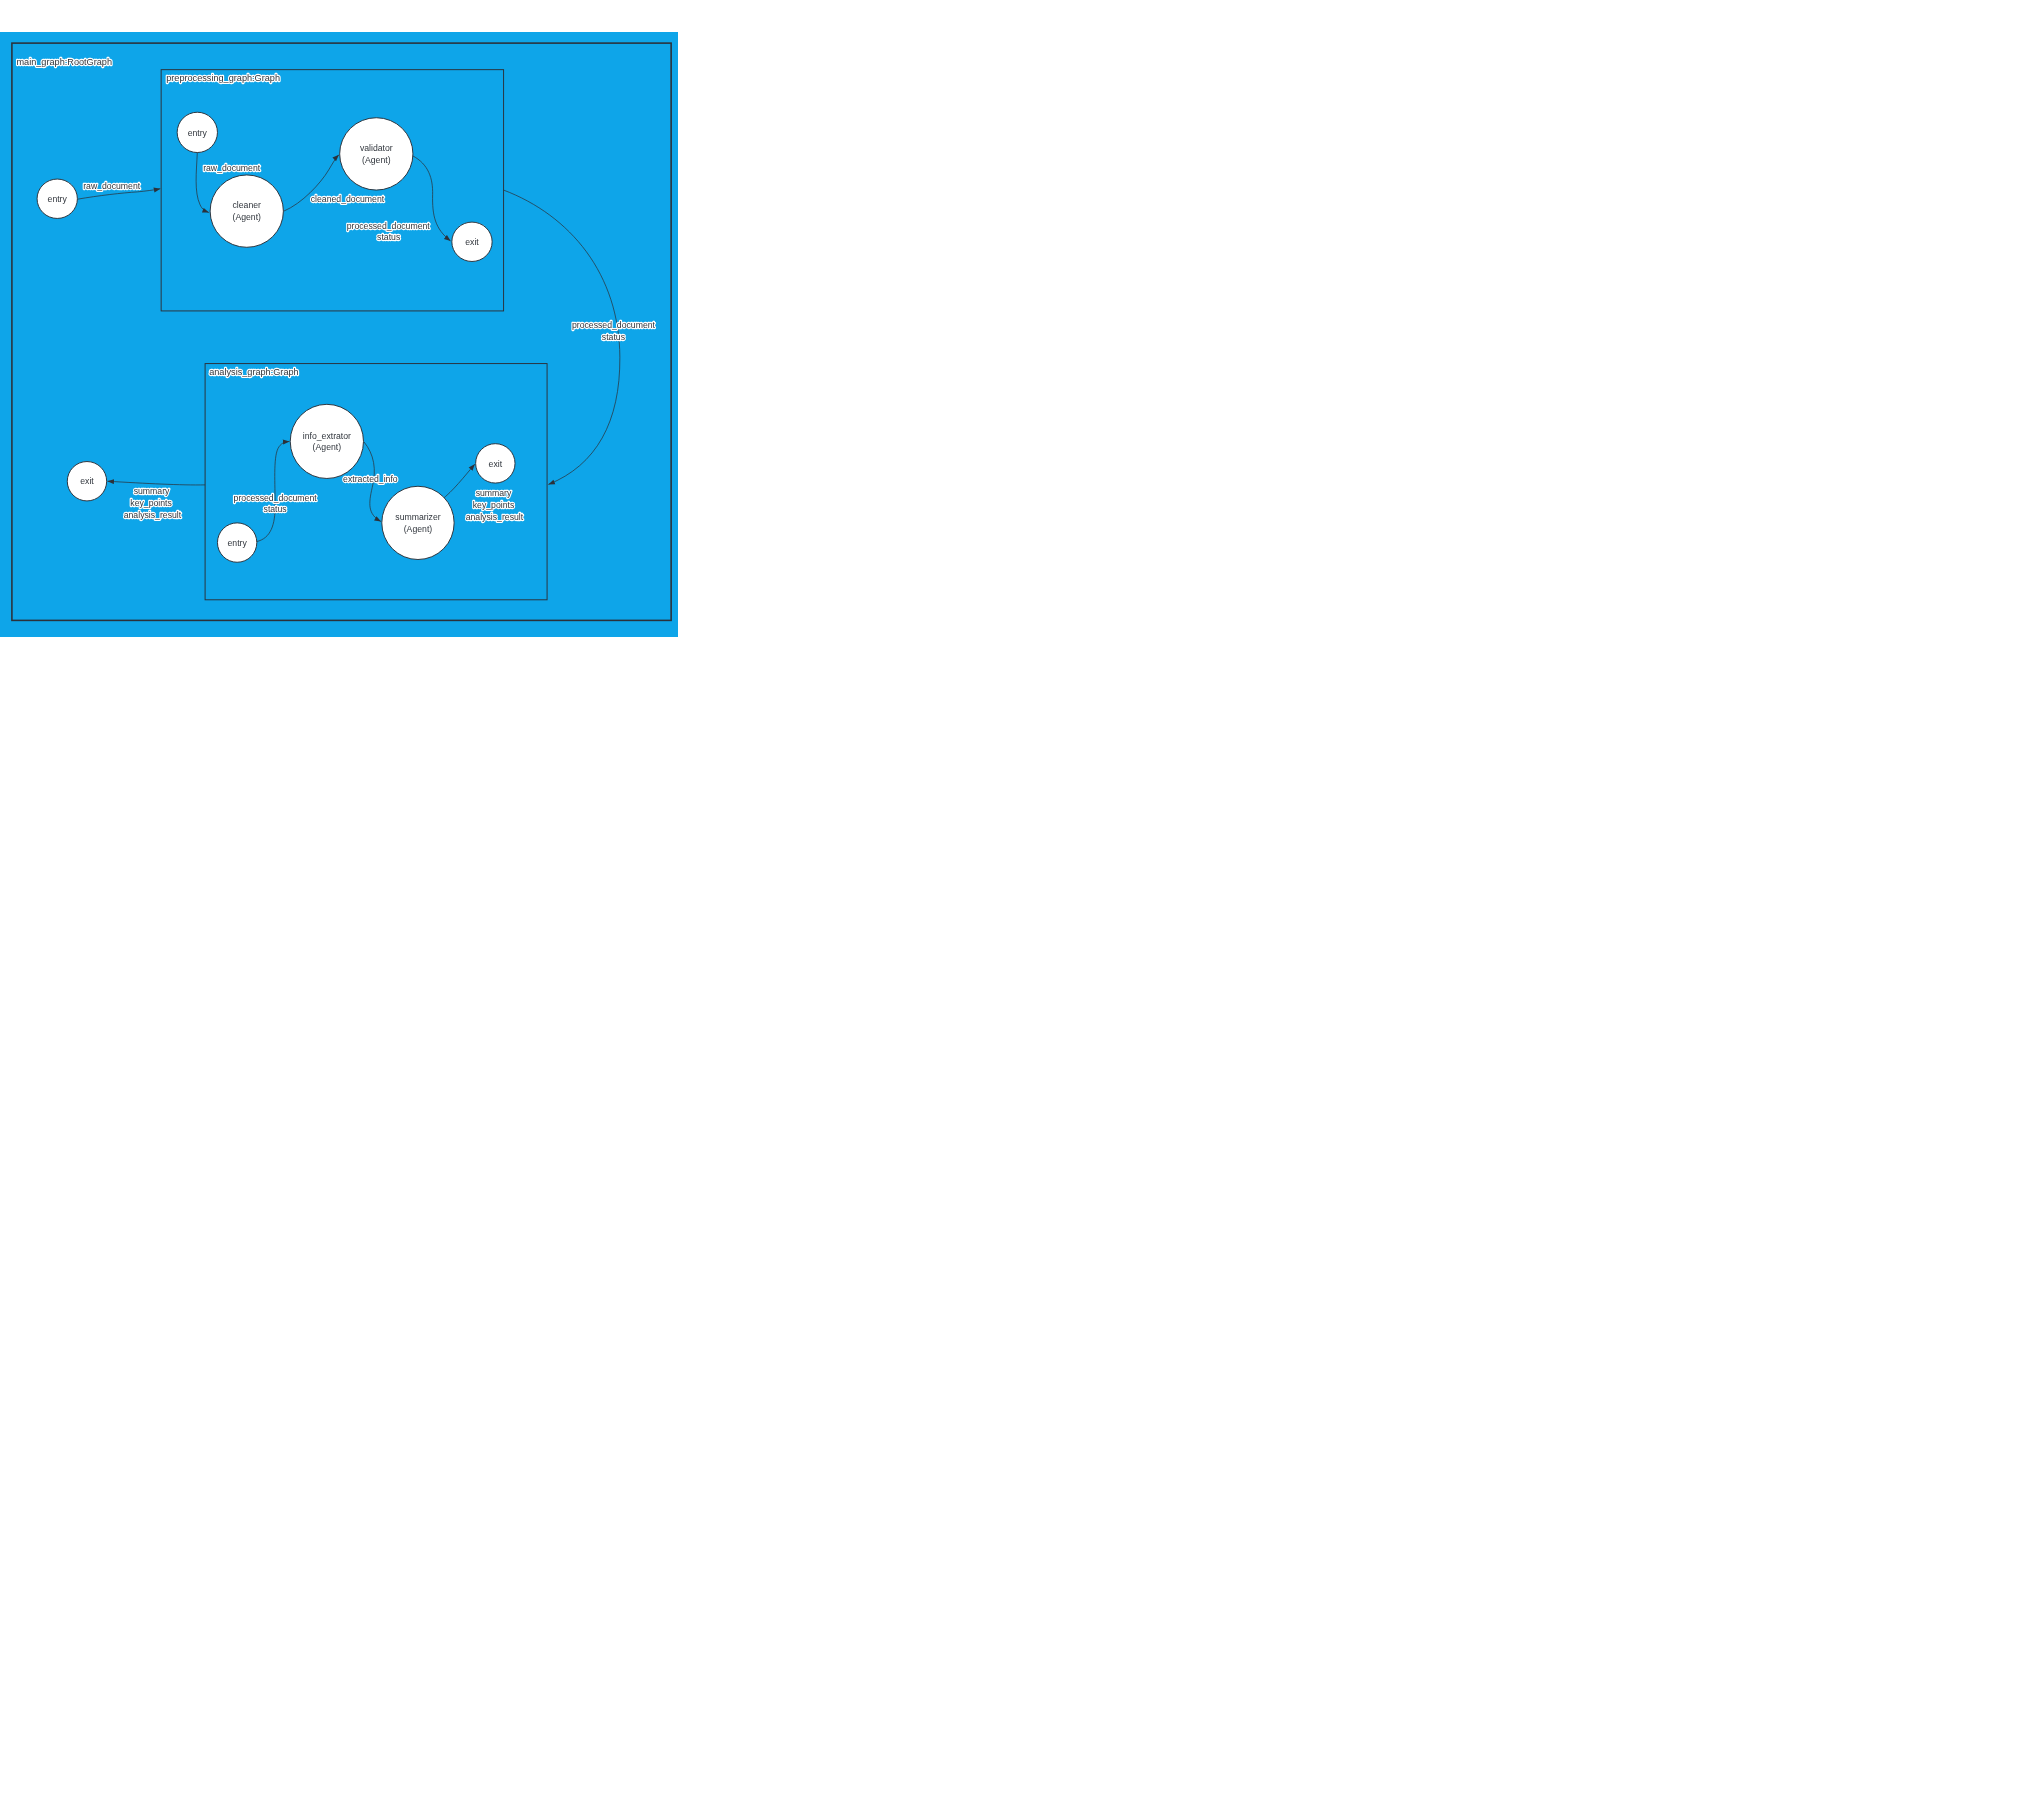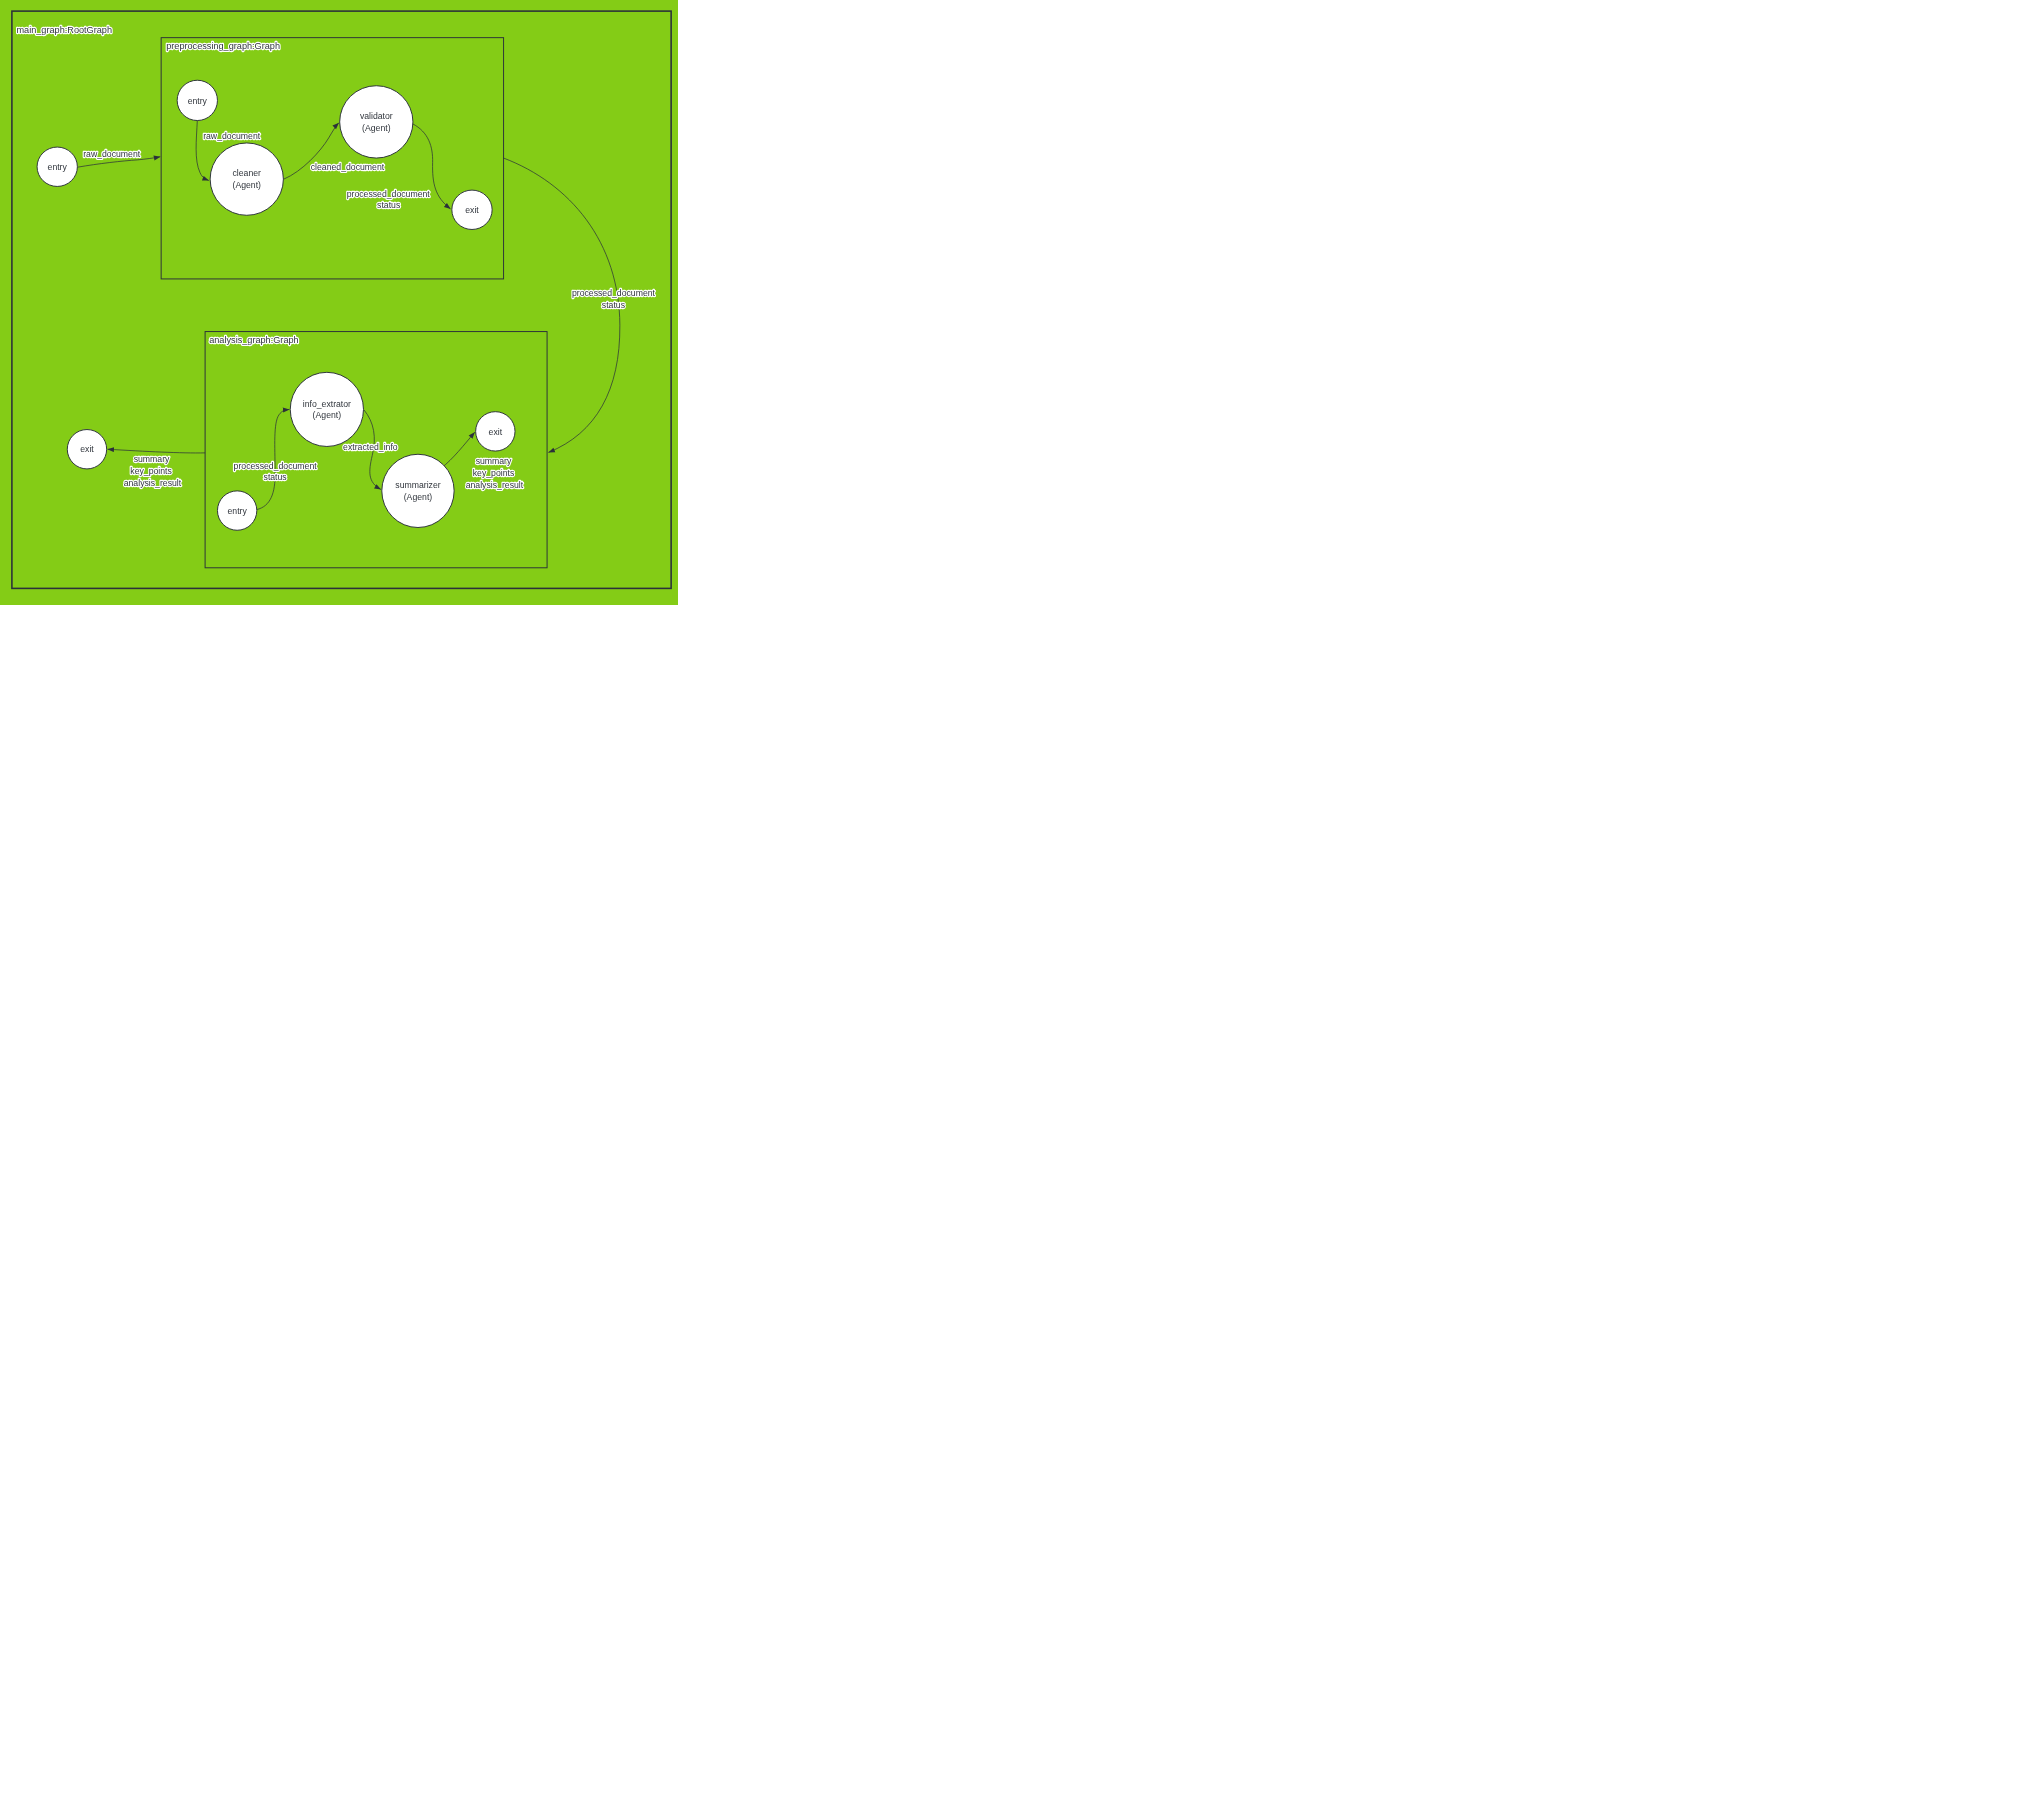--- a/index.html
+++ b/index.html
@@ -4,22 +4,23 @@
 <style>
   html, body {
     margin: 0;
     padding: 0;
     background: #ffffff;
   }
   .canvas {
     position: relative;
     width: 678px;
     height: 605px;
-    background: #84cc16;
+    background: #0ea5e9;
     font-family: "Liberation Sans", sans-serif;
+    margin-top: 32px;
   }
   svg { display: block; }
   .box {
     fill: none;
     stroke: #2b313a;
   }
   .outer-box { stroke-width: 3.4; }
   .sub-box   { stroke-width: 2.1; }
   .node {
     fill: #ffffff;

